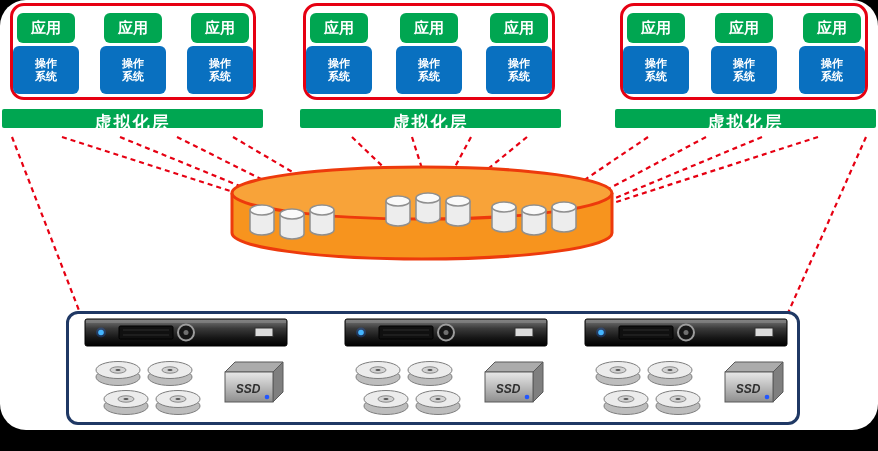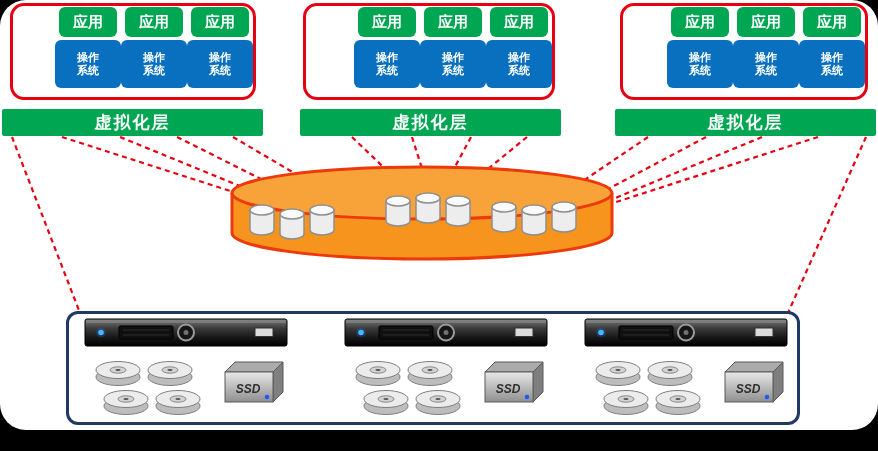--- a/index.html
+++ b/index.html
@@ -2,30 +2,30 @@
 <html><head>
 <meta charset="utf-8">
 <style>
   html,body{margin:0;padding:0;background:#000;}
   body{font-family:"Liberation Sans","DejaVu Sans",sans-serif;}
   .canvas{position:relative;width:878px;height:451px;background:#000;overflow:hidden;}
   .panel{position:absolute;left:0;top:0;width:878px;height:430px;background:#fff;border-radius:26px;}
   .gfx{position:absolute;left:0;top:0;width:878px;height:451px;pointer-events:none;}
 
   .vm-group{position:absolute;top:3px;height:97px;background:#fff;border:3px solid #E60012;
-            border-radius:14px;display:flex;justify-content:flex-end;align-items:flex-start;
-            padding-top:1px;box-sizing:border-box;}
+            border-radius:14px;display:flex;justify-content:space-between;align-items:flex-start;
+            padding-top:7px;box-sizing:border-box;}
   .vm-stack{display:flex;flex-direction:column;align-items:center;}
   .app-box{width:58px;height:30px;background:#00A651;border-radius:6px;color:#fff;font-weight:bold;
            font-size:15px;display:flex;align-items:center;justify-content:center;}
   .os-box{width:66px;height:48px;margin-top:3px;background:#0970C0;border-radius:6px;color:#fff;
           font-weight:bold;font-size:11px;display:flex;align-items:center;justify-content:center;}
   .os-box span{display:inline-block;width:32px;text-align:center;word-break:break-all;line-height:1.2;}
 
-  .virt-bar{position:absolute;top:109px;width:261px;height:27px;background:#00A651;border-radius:2px;
+  .virt-bar{position:absolute;top:109px;width:261px;height:19px;background:#00A651;border-radius:2px;
             color:#fff;font-weight:bold;font-size:17px;text-align:center;line-height:27px;letter-spacing:2px;}
 
   .enclosure{position:absolute;left:66px;top:311px;width:734px;height:114px;border:3px solid #1F3864;
              border-radius:12px;box-sizing:border-box;background:transparent;}
 
   .connectors line{stroke:#E60012;stroke-width:2.2;stroke-dasharray:5 4;}
   .ssd-label{font-family:"Liberation Sans","DejaVu Sans",sans-serif;font-size:12px;font-weight:bold;
              font-style:italic;fill:#2f2f2f;text-anchor:middle;}
 </style>
 </head>

